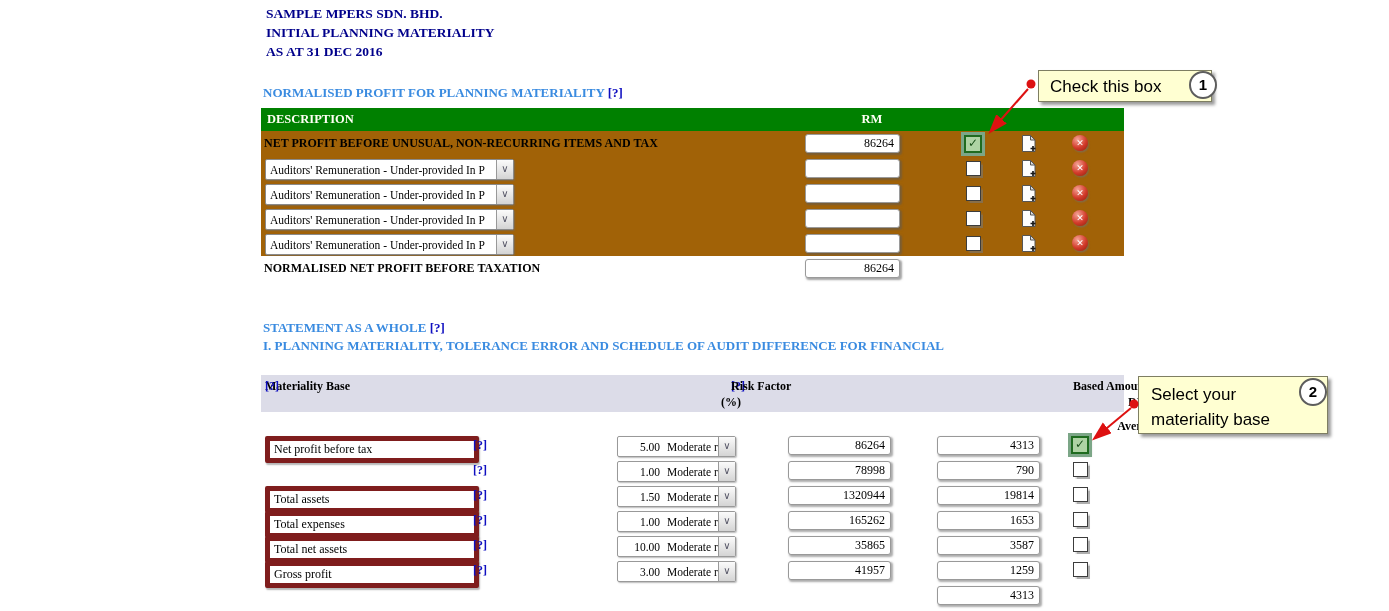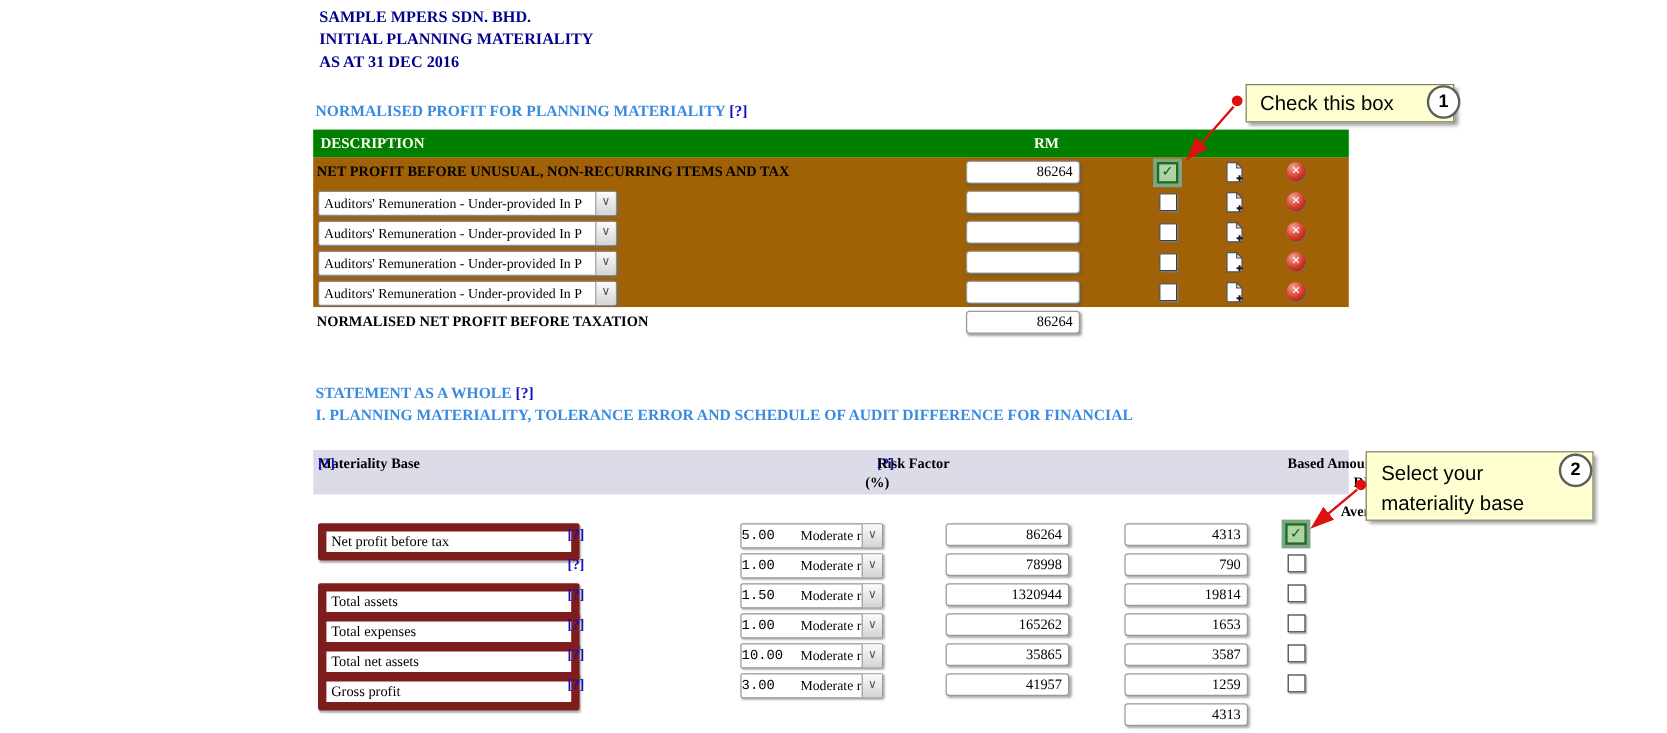--- a/index.html
+++ b/index.html
@@ -56,28 +56,28 @@
   .t2-header span{position:absolute;white-space:nowrap;}
   .t2-header .r1{top:4px;}  .t2-header .r2{top:20px;}
   .h-mb{left:4px;}
   .h-rf{left:410px;width:120px;text-align:center;}
   .h-avg{left:836px;width:62px;text-align:right;margin-top:40px;}
   .t2-header .hba{left:561px;width:326px;text-align:right;}
   .t2-header .hmt{left:770px;width:268px;text-align:right;}
 
   .t2-rows{position:absolute;left:261px;top:434px;width:863px;}
   .t2-row{position:relative;height:25px;}
-  .base-input{position:absolute;left:4px;top:2px;width:196px;height:15px;border:7px solid #7f1d1d;
+  .base-input{position:absolute;left:4px;top:2px;width:196px;height:15px;border:5px solid #7f1d1d;
               border-radius:2px;background:#fff;box-shadow:1px 1.5px 1.5px rgba(110,110,110,.5);
               font:12px "Liberation Serif",serif;padding:1px 4px;}
   .t2q{position:absolute;left:212px;top:4px;color:#0F0FC0;font-weight:bold;font-size:12px;cursor:pointer;}
   .risk-ctl{position:absolute;left:356px;top:2px;width:117px;height:19px;border:1px solid #999;
             border-radius:2px;background:#fff;display:flex;align-items:center;font-size:11.5px;
             box-shadow:1px 1px 1.5px rgba(120,120,120,.5);}
-  .pct{width:42px;padding-right:7px;font-family:Liberation Mono, monospace;}
+  .pct{width:42px;text-align:right;padding-right:7px;}
   .riskname{flex:1;white-space:nowrap;overflow:hidden;}
   .based-input{position:absolute;left:527px;top:2px;width:94px;height:15px;border:1px solid #999;
                border-radius:3px;background:#fff;box-shadow:1.5px 1.5px 2px rgba(90,90,90,.5);
                font:12px "Liberation Serif",serif;text-align:right;padding:1px 5px 1px 2px;}
   .mat-input{position:absolute;left:676px;top:2px;width:94px;height:15px;border:1px solid #999;
              border-radius:3px;background:#fff;box-shadow:1.5px 1.5px 2px rgba(90,90,90,.5);
              font:12px "Liberation Serif",serif;text-align:right;padding:1px 5px 1px 2px;}
   .t2-row .cbx{left:812px;top:3px;}
   .t2-row .cbx.checked{left:810px;top:2px;}
 

